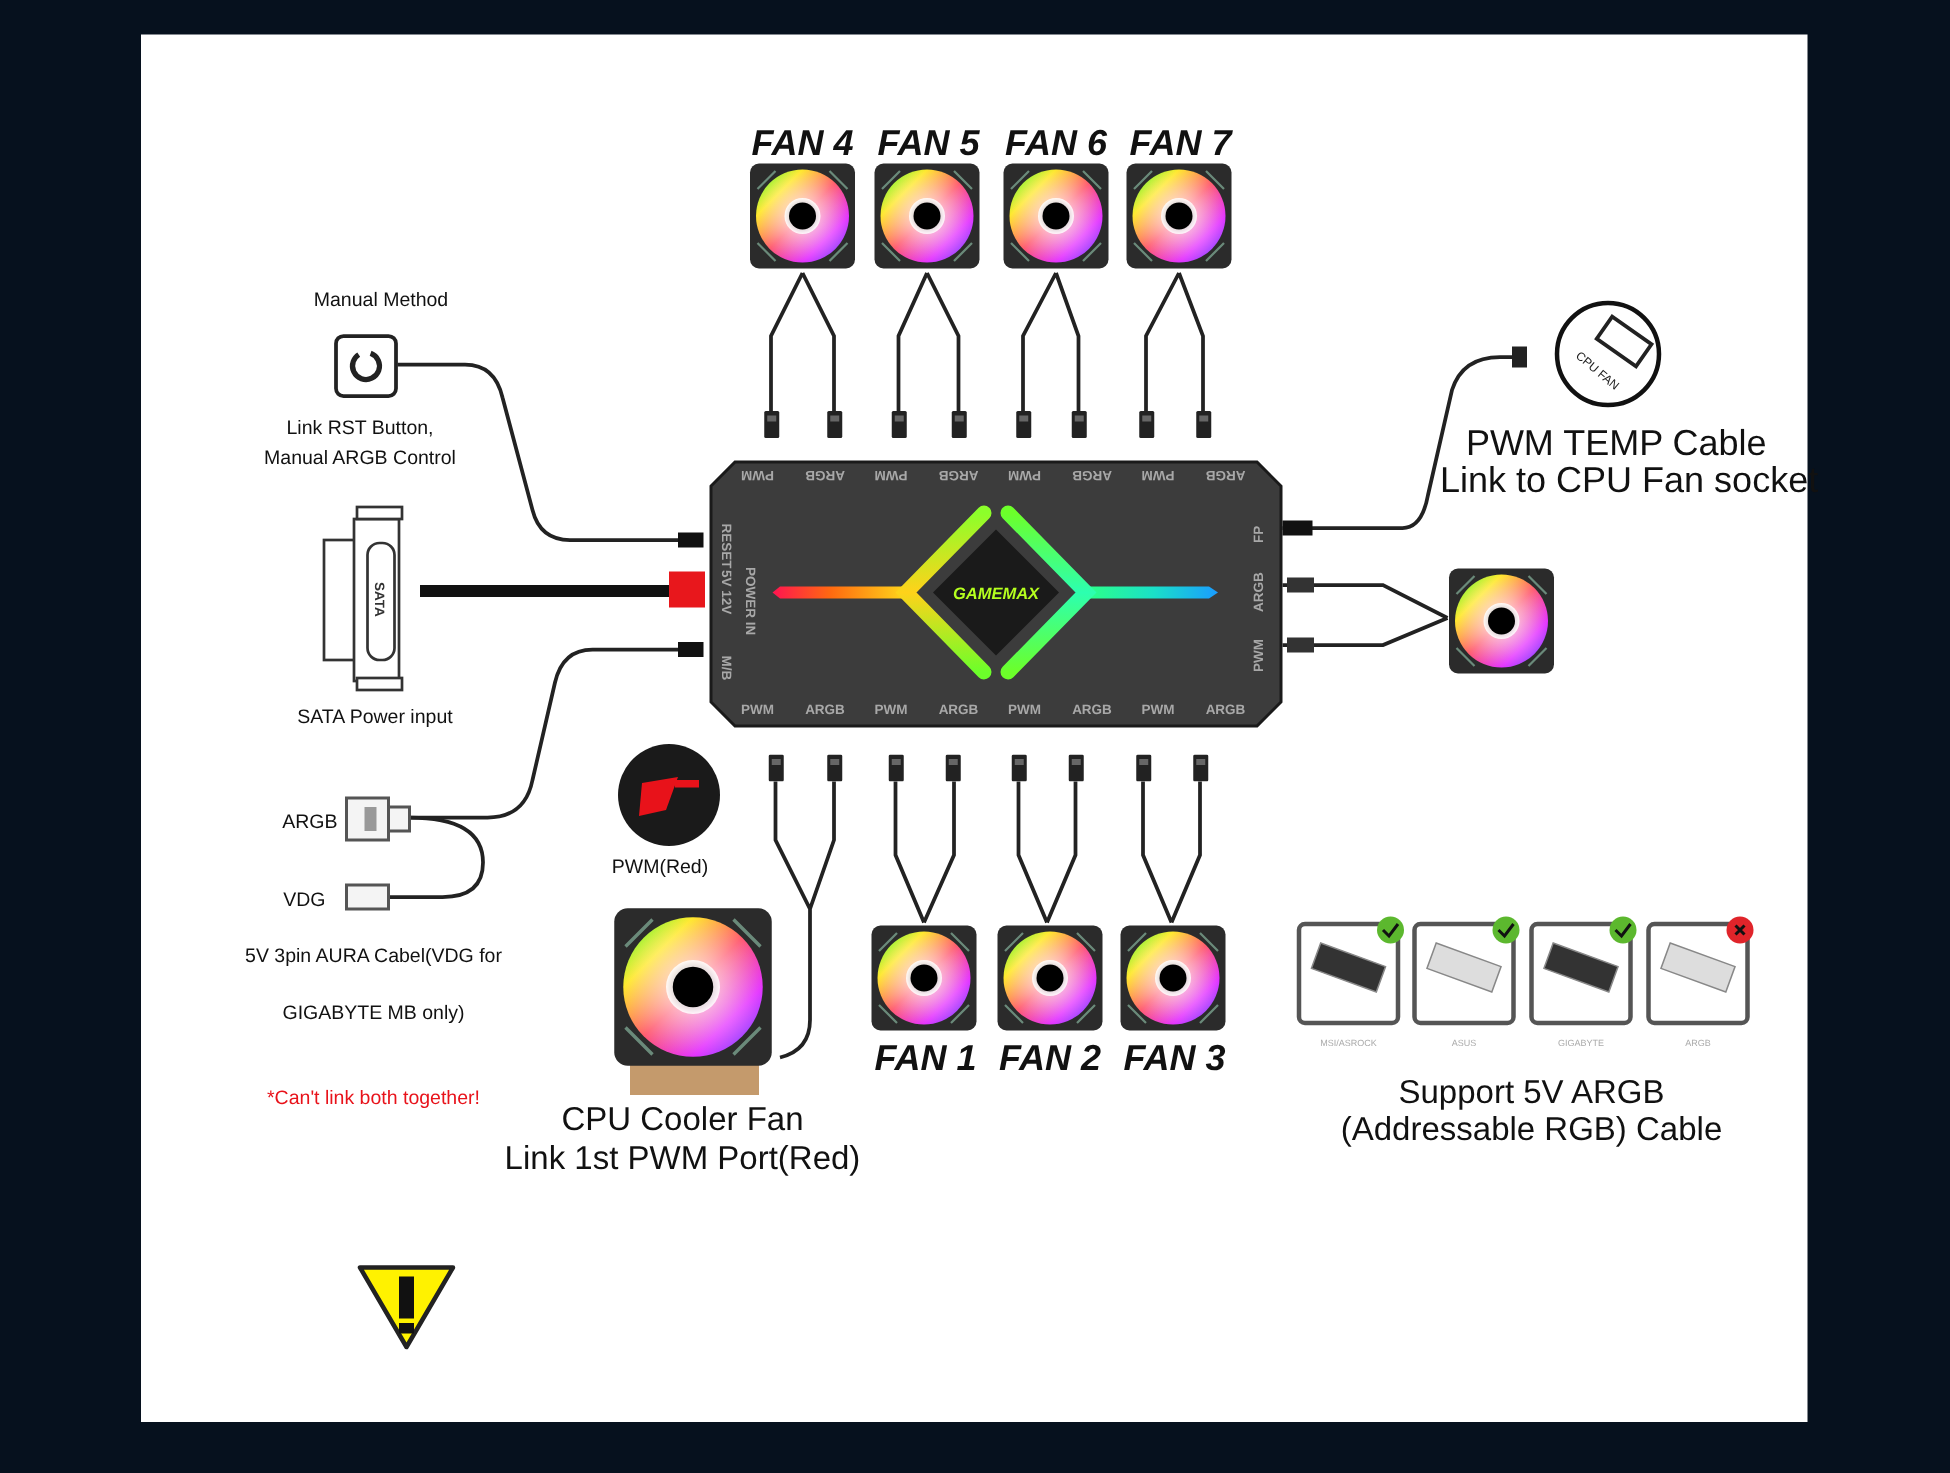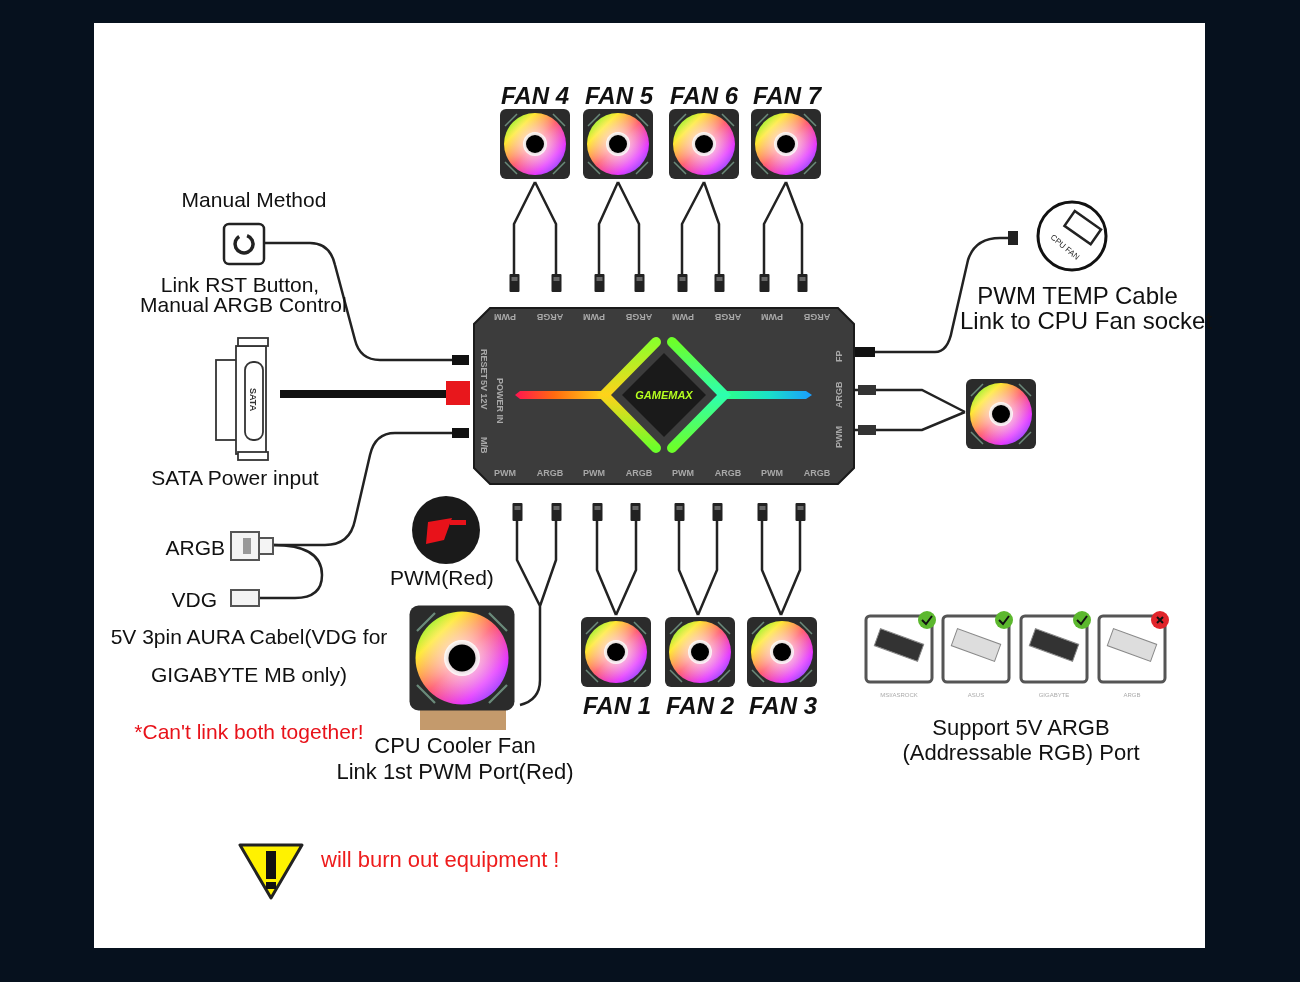--- a/index.html
+++ b/index.html
@@ -1,20 +1,20 @@
 <!DOCTYPE html>
 <html><head>
 <meta charset="utf-8">
 <style>
   * { box-sizing: border-box; margin: 0; padding: 0; }
   html, body { width: 1300px; height: 982px; background: #06111e; overflow: hidden; }
   body { position: relative; font-family: "Liberation Sans", "DejaVu Sans", sans-serif; }
   #panel { position: absolute; left: 94px; top: 23px; width: 1111px; height: 925px; background: #ffffff; }
   #diagram { position: absolute; left: 0; top: 0; width: 1300px; height: 982px; }
-  .lbl { position: absolute; color: #111; font-size: 21px; text-align: center; white-space: nowrap; line-height: 21px; }
+  .lbl { position: absolute; color: #111; font-size: 13px; text-align: center; white-space: nowrap; line-height: 21px; }
   .fanlbl { position: absolute; font-size: 24px; font-weight: bold; font-style: italic; color: #111; text-align: center; width: 80px; }
   .big { font-size: 22px; line-height: 26px; }
   .red { color: #e8121a; }
   .warn { position: absolute; left: 321px; top: 847px; color: #ee1c1c; font-size: 22px; line-height: 26px; }
   .hublbl { font-family: "Liberation Sans", sans-serif; font-size: 9px; font-weight: bold; fill: #a8a8a8; }
 </style>
 </head>
 <body>
 
 <div id="panel"></div>
@@ -257,33 +257,32 @@
 <div class="fanlbl" style="left:664px;top:82px;">FAN 6</div>
 <div class="fanlbl" style="left:747px;top:82px;">FAN 7</div>
 
 <div class="fanlbl" style="left:577px;top:692px;">FAN 1</div>
 <div class="fanlbl" style="left:660px;top:692px;">FAN 2</div>
 <div class="fanlbl" style="left:743px;top:692px;">FAN 3</div>
 
 <div class="lbl" style="left:174px;top:189px;width:160px;">Manual Method</div>
 <div class="lbl" style="left:140px;top:274px;width:200px;">Link RST Button,</div>
 <div class="lbl" style="left:140px;top:294px;width:200px;">Manual ARGB Control</div>
-<div class="lbl" style="left:145px;top:467px;width:180px;">SATA Power input</div>
+<div class="lbl" style="left:160px;top:467px;width:180px;">SATA Power input</div>
 <div class="lbl" style="left:165px;top:537px;width:60px;text-align:right;">ARGB</div>
 <div class="lbl" style="left:165px;top:589px;width:52px;text-align:right;">VDG</div>
 <div class="lbl" style="left:110px;top:626px;width:278px;">5V 3pin AURA Cabel(VDG for</div>
 <div class="lbl" style="left:110px;top:646px;width:278px;margin-top:18px;">GIGABYTE MB only)</div>
 <div class="lbl red" style="left:110px;top:673px;width:278px;margin-top:48px;">*Can't link both together!</div>
 
 <div class="lbl" style="left:390px;top:567px;width:100px;">PWM(Red)</div>
 
 <div class="lbl big" style="left:300px;top:733px;width:310px;">CPU Cooler Fan</div>
 <div class="lbl big" style="left:300px;top:759px;width:310px;">Link 1st PWM Port(Red)</div>
 
 <div class="lbl" style="left:960px;top:285px;width:235px;font-size:24px;">PWM TEMP Cable</div>
 <div class="lbl" style="left:960px;top:310px;width:235px;font-size:24px;">Link to CPU Fan socket</div>
 
 <div class="lbl big" style="left:880px;top:715px;width:282px;">Support 5V ARGB</div>
-<div class="lbl big" style="left:880px;top:740px;width:282px;">(Addressable RGB) Port</div>
+<div class="lbl big" style="left:880px;top:740px;width:282px;">(Addressable RGB) Cable</div>
 
 <div class="warn">
-  <div>will burn out equipment !</div>
 </div>
 
 </body></html>

